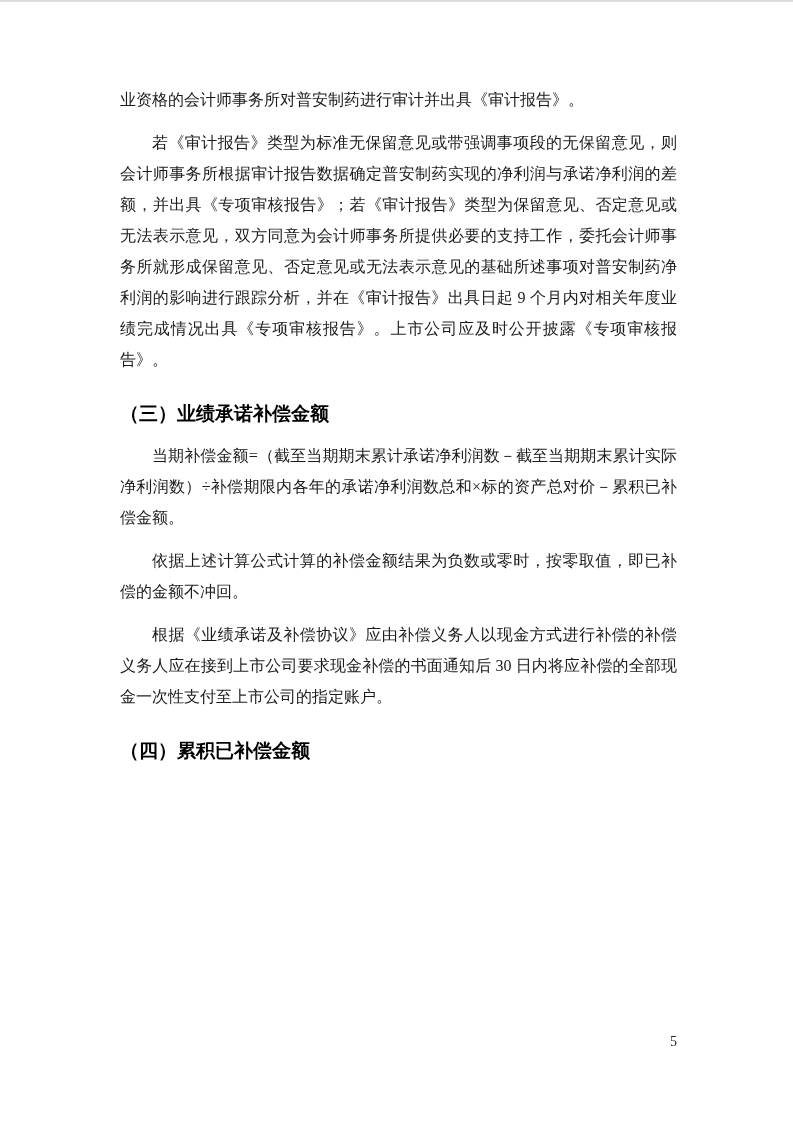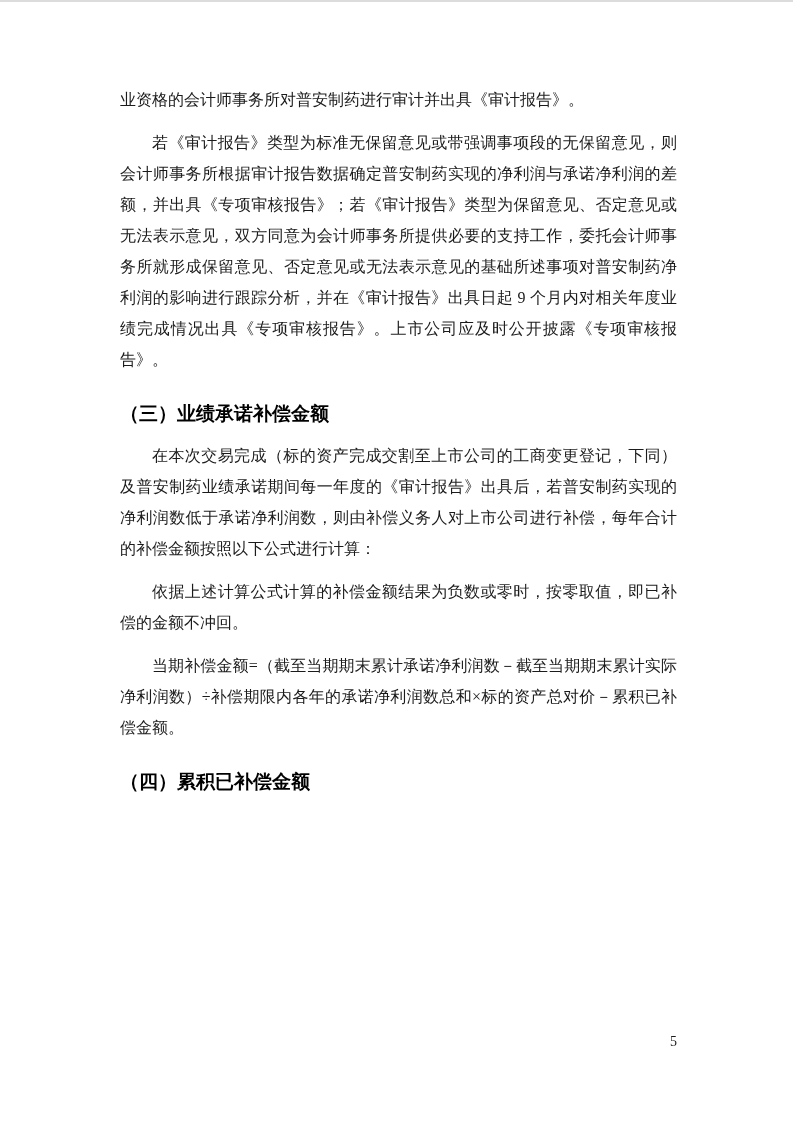--- a/index.html
+++ b/index.html
@@ -68,26 +68,26 @@
 <div class="page">
   <div class="scan-edge"></div>
 
   <div class="content">
     <p class="para continuation">业资格的会计师事务所对普安制药进行审计并出具《审计报告》。</p>
 
     <p class="para">若《审计报告》类型为标准无保留意见或带强调事项段的无保留意见，则会计师事务所根据审计报告数据确定普安制药实现的净利润与承诺净利润的差额，并出具《专项审核报告》；若《审计报告》类型为保留意见、否定意见或无法表示意见，双方同意为会计师事务所提供必要的支持工作，委托会计师事务所就形成保留意见、否定意见或无法表示意见的基础所述事项对普安制药净利润的影响进行跟踪分析，并在《审计报告》出具日起 9 个月内对相关年度业绩完成情况出具《专项审核报告》。上市公司应及时公开披露《专项审核报告》。</p>
 
     <h2 class="heading">（三）业绩承诺补偿金额</h2>
 
-    <p class="para">在本次交易完成（标的资产完成交割至上市公司的工商变更登记，下同）及普安制药业绩承诺期间每一年度的《审计报告》出具后，若普安制药实现的净利润数低于承诺净利润数，则由补偿义务人对上市公司进行补偿，每年合计的补偿金额按照以下公式进行计算：</p>
+
+    <p class="para">当期补偿金额=（截至当期期末累计承诺净利润数－截至当期期末累计实际净利润数）÷补偿期限内各年的承诺净利润数总和×标的资产总对价－累积已补偿金额。</p>
 
     <p class="para">依据上述计算公式计算的补偿金额结果为负数或零时，按零取值，即已补偿的金额不冲回。</p>
 
-    <p class="para">当期补偿金额=（截至当期期末累计承诺净利润数－截至当期期末累计实际净利润数）÷补偿期限内各年的承诺净利润数总和×标的资产总对价－累积已补偿金额。</p>
-
+    <p class="para">根据《业绩承诺及补偿协议》应由补偿义务人以现金方式进行补偿的补偿义务人应在接到上市公司要求现金补偿的书面通知后 30 日内将应补偿的全部现金一次性支付至上市公司的指定账户。</p>
 
     <h2 class="heading">（四）累积已补偿金额</h2>
 
 
   </div>
 
   <div class="page-number">5</div>
 </div>
 
 </body></html>

